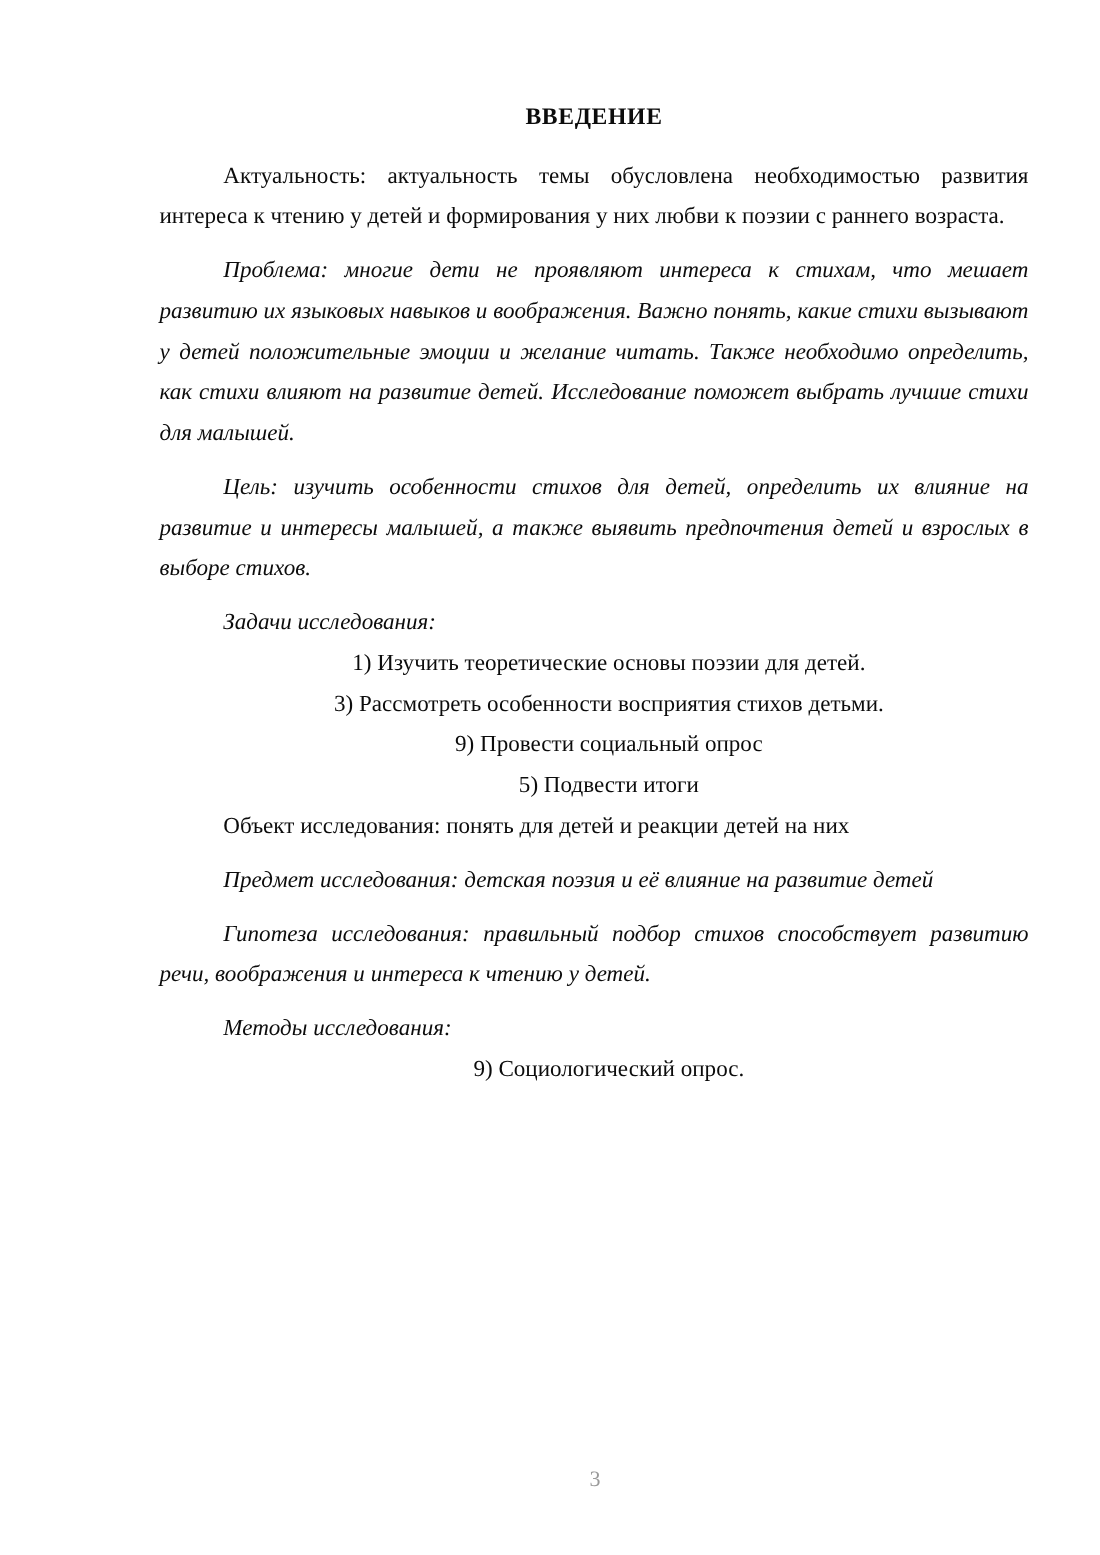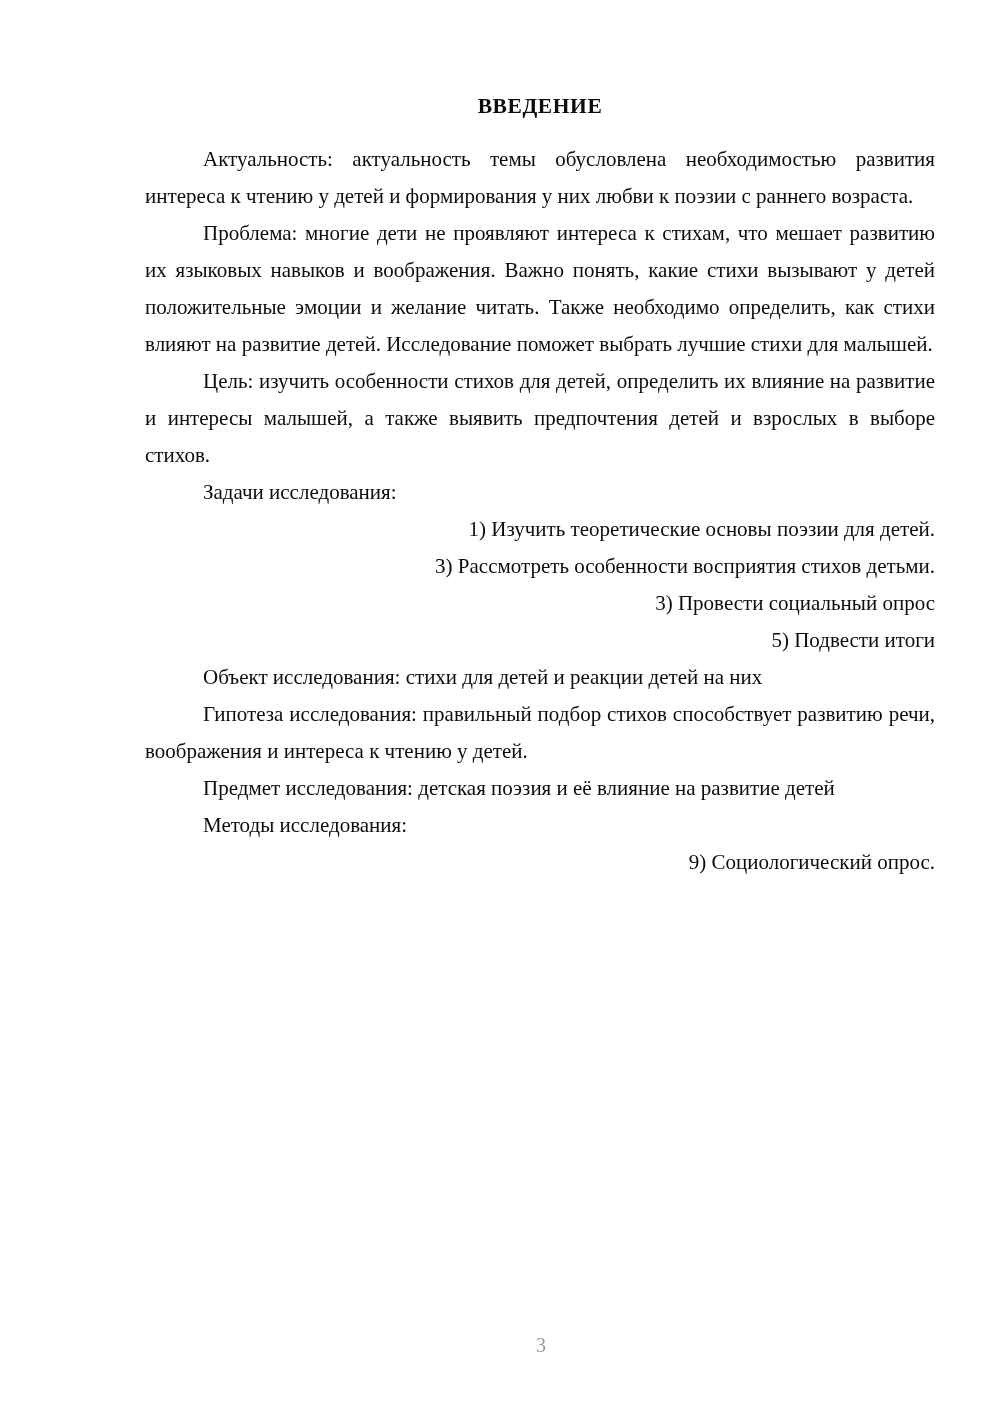--- a/index.html
+++ b/index.html
@@ -45,32 +45,33 @@
     font-size: 21px;
     line-height: 37px;
     text-align: justify;
     text-justify: inter-word;
     text-indent: 58px;
     margin: 0;
     hyphens: none;
   }
 
   .para + .para {
-    margin-top: 0px;
+    margin-top: 12px;
+    font-style: italic;
   }
 
   
   .para-last-natural {
     text-align-last: left;
   }
 
   .list-item {
     font-size: 21px;
     line-height: 37px;
-    text-align: right;
+    text-align: center;
     text-indent: 0;
     margin: 0 0 0 27px;
     white-space: nowrap;
   }
 
   .page-number {
     position: absolute;
     left: 0;
     top: 1331px;
     width: 1082px;
@@ -93,28 +94,28 @@
     <p class="para para-last-natural">Актуальность: актуальность темы обусловлена необходимостью развития интереса к чтению у детей и формирования у них любви к поэзии с раннего возраста.</p>
 
     <p class="para para-last-natural">Проблема: многие дети не проявляют интереса к стихам, что мешает развитию их языковых навыков и воображения. Важно понять, какие стихи вызывают у детей положительные эмоции и желание читать. Также необходимо определить, как стихи влияют на развитие детей. Исследование поможет выбрать лучшие стихи для малышей.</p>
 
     <p class="para para-last-natural">Цель: изучить особенности стихов для детей, определить их влияние на развитие и интересы малышей, а также выявить предпочтения детей и взрослых в выборе стихов.</p>
 
     <p class="para para-last-natural">Задачи исследования:</p>
 
     <p class="list-item">1) Изучить теоретические основы поэзии для детей.</p>
     <p class="list-item">3) Рассмотреть особенности восприятия стихов детьми.</p>
-    <p class="list-item">3) Провести социальный опрос</p>
+    <p class="list-item">9) Провести социальный опрос</p>
     <p class="list-item">5) Подвести итоги</p>
 
-    <p class="para para-last-natural">Объект исследования: стихи для детей и реакции детей на них</p>
+    <p class="para para-last-natural">Объект исследования: понять для детей и реакции детей на них</p>
+
+    <p class="para para-last-natural">Предмет исследования: детская поэзия и её влияние на развитие детей</p>
 
     <p class="para para-last-natural">Гипотеза исследования: правильный подбор стихов способствует развитию речи, воображения и интереса к чтению у детей.</p>
-
-    <p class="para para-last-natural">Предмет исследования: детская поэзия и её влияние на развитие детей</p>
 
     <p class="para para-last-natural">Методы исследования:</p>
 
     <p class="list-item">9) Социологический опрос.</p>
 
   </div>
 
   <div class="page-number">3</div>
 
 </div>

